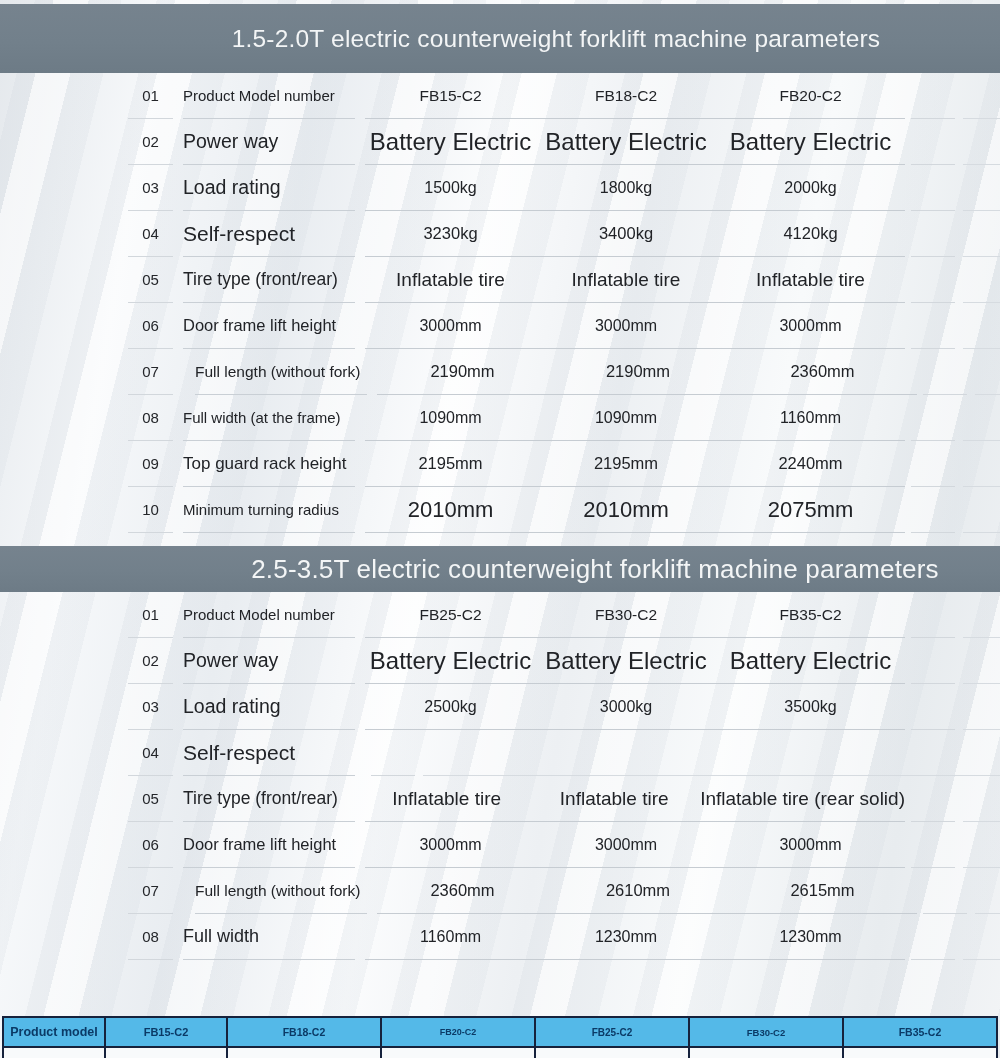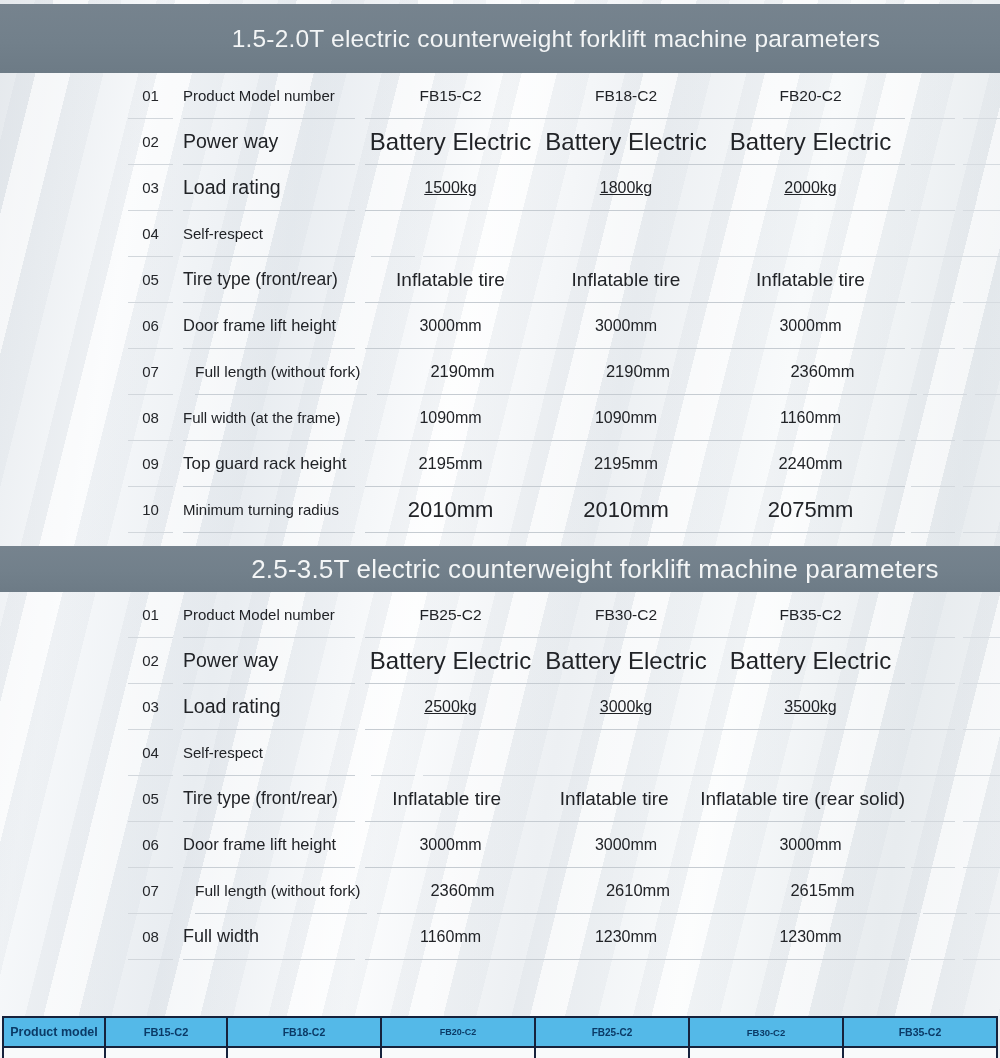--- a/index.html
+++ b/index.html
@@ -59,22 +59,22 @@
   .g3{width:6px;}
   .d1{width:44px;border-bottom:1px solid #d2d7dc;}
   .g4{width:8px;}
   .d2{flex:1;border-bottom:1px solid #d6dbe0;}
   
   .sec .row:nth-child(1) .label{font-size:15px;}
   .sec .row:nth-child(1) .val{font-size:15.5px;}
   .sec .row:nth-child(2) .label{font-size:19.5px;}
   .sec .row:nth-child(2) .val{font-size:24px;}
   .sec .row:nth-child(3) .label{font-size:19.5px;}
-  .sec .row:nth-child(3) .val{font-size:16px;text-decoration:underline;}
-  .sec .row:nth-child(4) .label{font-size:15px;}
+  .sec .row:nth-child(3) .val{font-size:16px;}
+  .sec .row:nth-child(4) .label{font-size:21px;}
   .sec .row:nth-child(4) .val{font-size:16.5px;}
   .sec .row:nth-child(5) .label{font-size:17.5px;}
   .sec .row:nth-child(5) .val{font-size:19px;}
   .sec .row:nth-child(6) .label{font-size:16.5px;}
   .sec .row:nth-child(6) .val{font-size:16px;}
   .sec .row:nth-child(7) .label{font-size:15.5px;margin-left:12px;}
   .sec .row:nth-child(7) .val{font-size:16.5px;}
   .sec .row:nth-child(8) .label{font-size:15px;}
   .sec .row:nth-child(8) .val{font-size:16px;}
   .sec .row:nth-child(9) .label{font-size:17px;}
@@ -163,20 +163,25 @@
     <div class="d1"></div>
     <div class="g4"></div>
     <div class="d2"></div>
   </div>
       <div class="row">
     <div class="sp"></div>
     <div class="num">04</div>
     <div class="g1"></div>
     <div class="label">Self-respect</div>
     <div class="g2"></div>
+    <div class="values">
+      <div class="val v1">3230kg</div>
+      <div class="val v2">3400kg</div>
+      <div class="val v3">4120kg</div>
+    </div>
     <div class="g3"></div>
     <div class="d1"></div>
     <div class="g4"></div>
     <div class="d2"></div>
   </div>
       <div class="row">
     <div class="sp"></div>
     <div class="num">05</div>
     <div class="g1"></div>
     <div class="label">Tire type (front/rear)</div>

